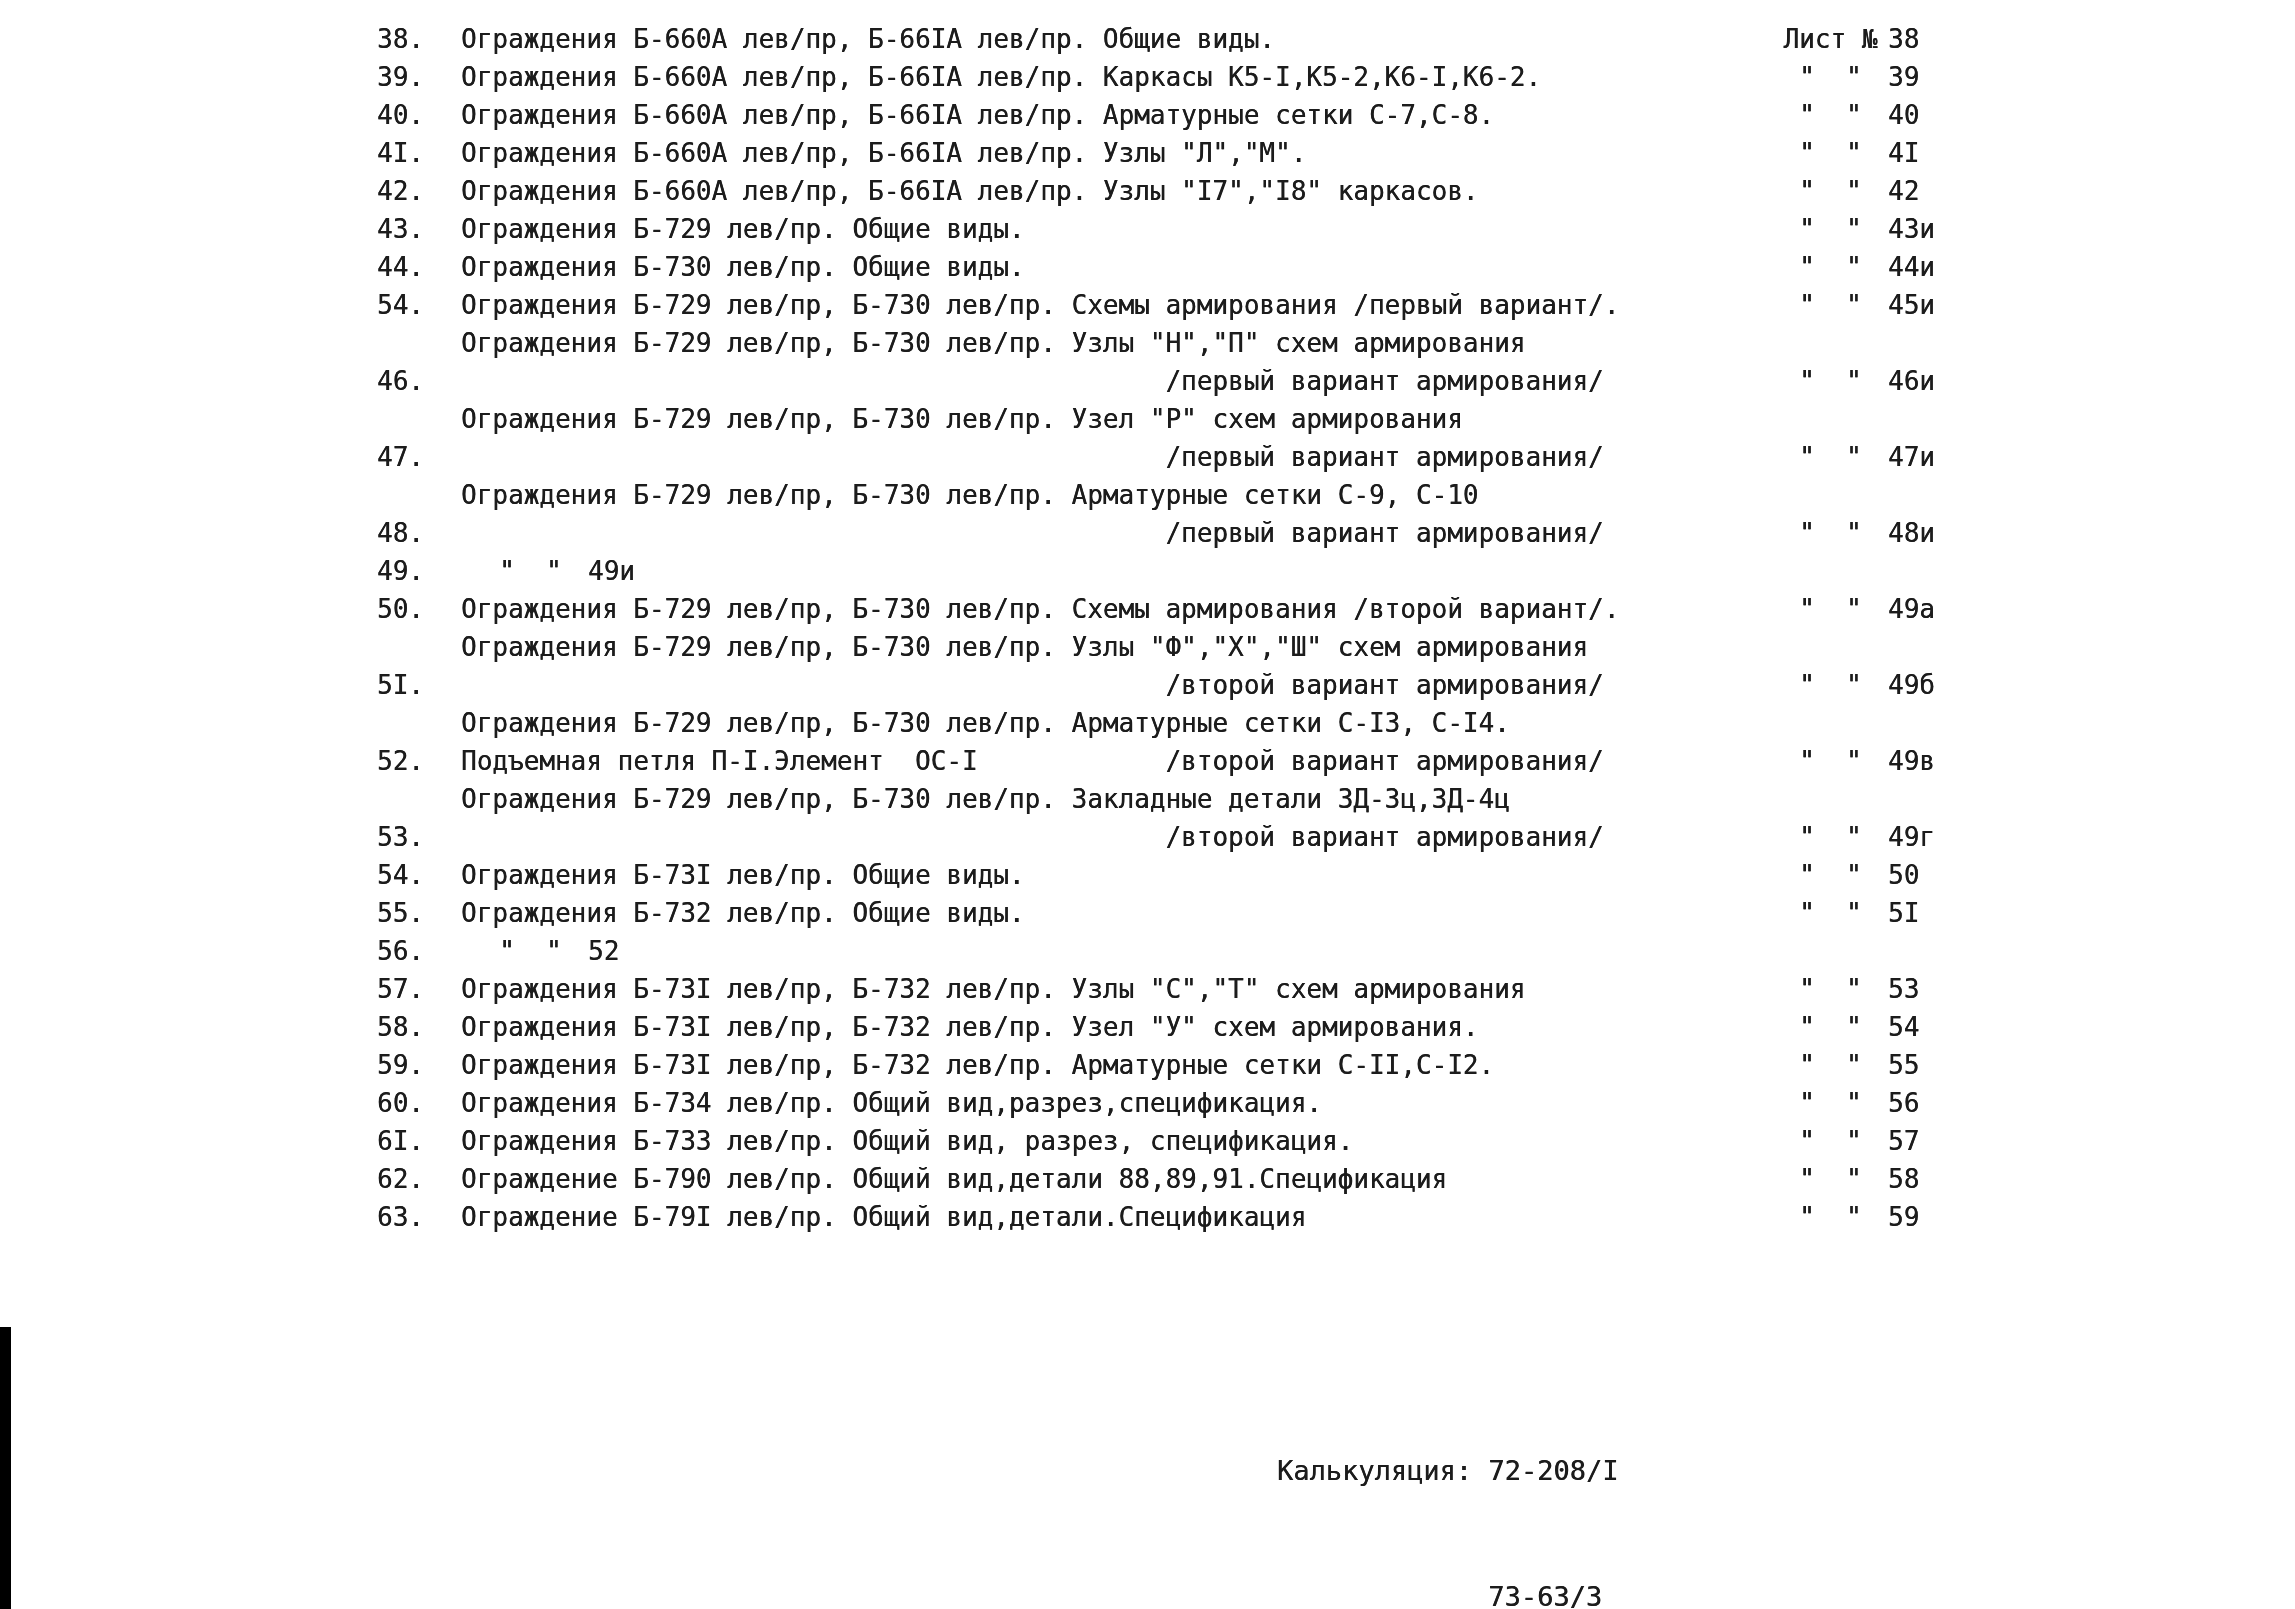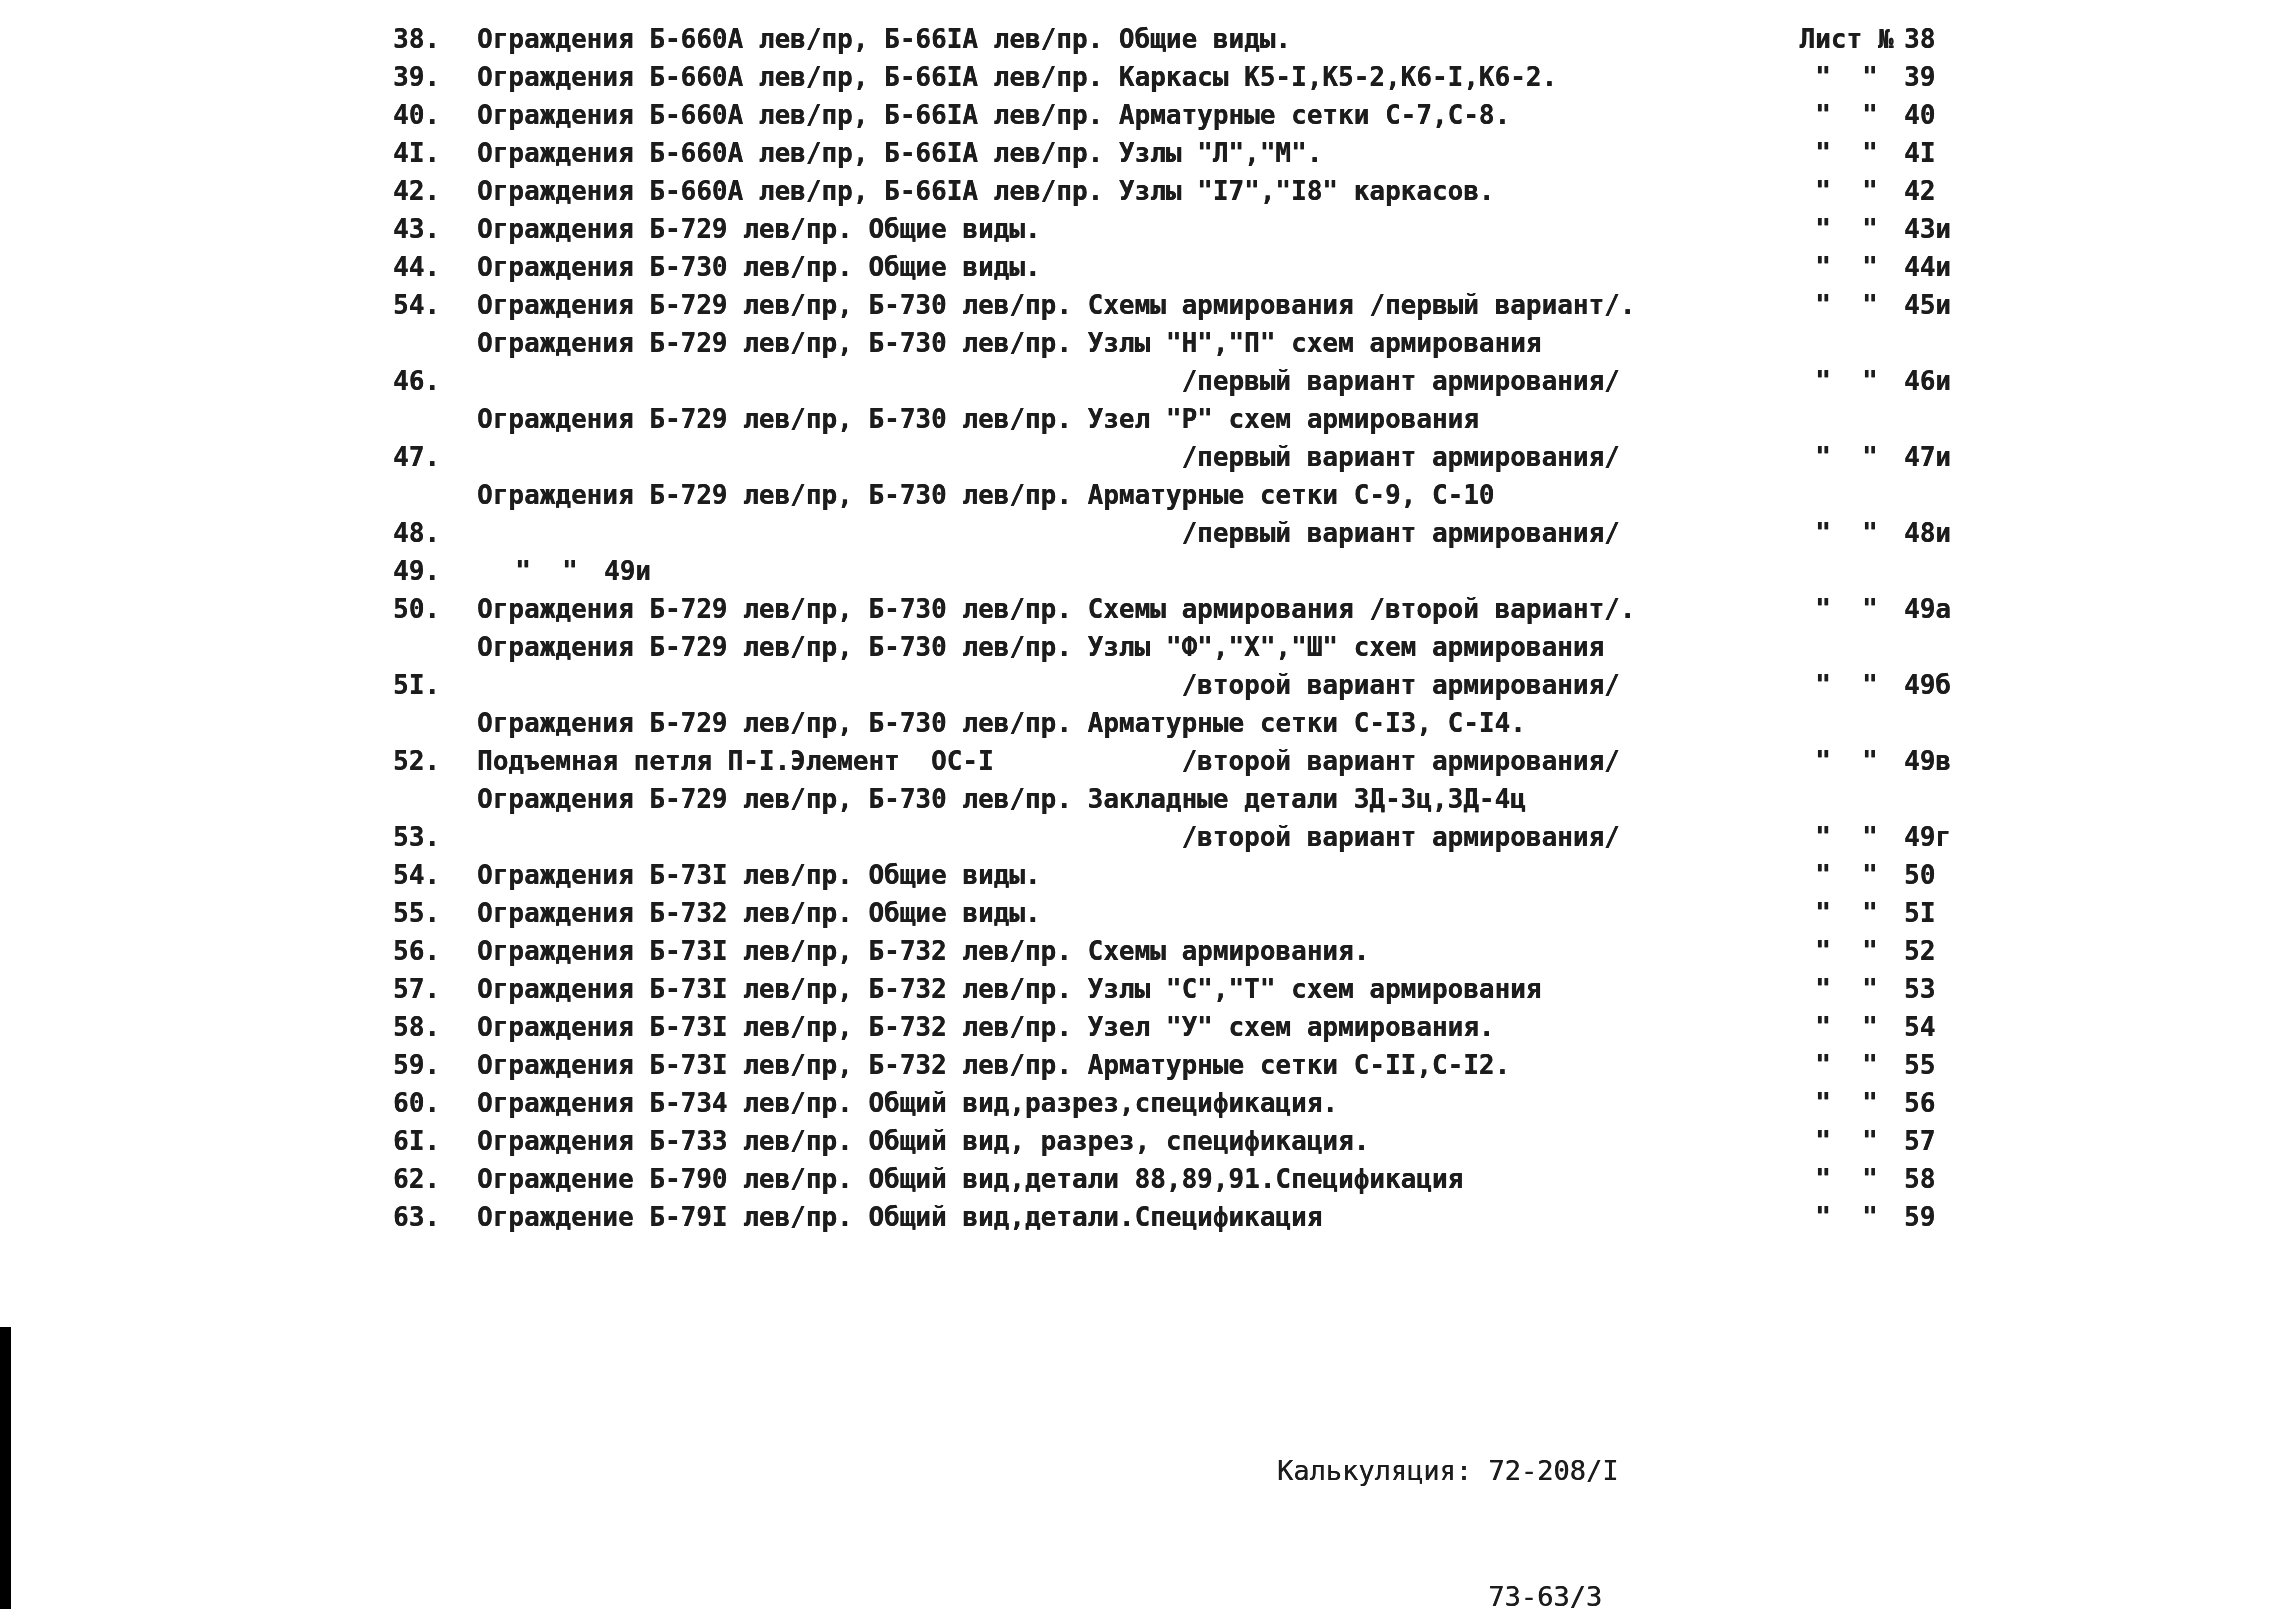--- a/index.html
+++ b/index.html
@@ -14,24 +14,23 @@
     font-family: "DejaVu Sans Mono", "Liberation Mono", monospace;
     color: #1c1c1c;
   }
   .page {
     position: absolute;
     inset: 0;
     background: #ffffff;
   }
   .toc {
     position: absolute;
-    left: 393px;
+    left: 377px;
     top: 20px;
     width: 1739px;
-    font-weight: bold;
   }
   .row {
     display: flex;
     align-items: flex-end;
     font-size: 26px;
     line-height: 38px;
     text-shadow: 0.3px 0 0 currentColor; 
   }
   .num {
     flex: none;
@@ -207,21 +206,20 @@
 
     <div class="row">
       <div class="num">55.</div>
       <div class="desc">Ограждения Б-732 лев/пр. Общие виды.</div>
       <div class="ref">"  "</div>
       <div class="sheet">5I</div>
     </div>
 
     <div class="row">
       <div class="num">56.</div>
-      <div class="desc">Ограждения Б-73I лев/пр, Б-732 лев/пр. Схемы армирования.</div>
       <div class="ref">"  "</div>
       <div class="sheet">52</div>
     </div>
 
     <div class="row">
       <div class="num">57.</div>
       <div class="desc">Ограждения Б-73I лев/пр, Б-732 лев/пр. Узлы "С","Т" схем армирования</div>
       <div class="ref">"  "</div>
       <div class="sheet">53</div>
     </div>

